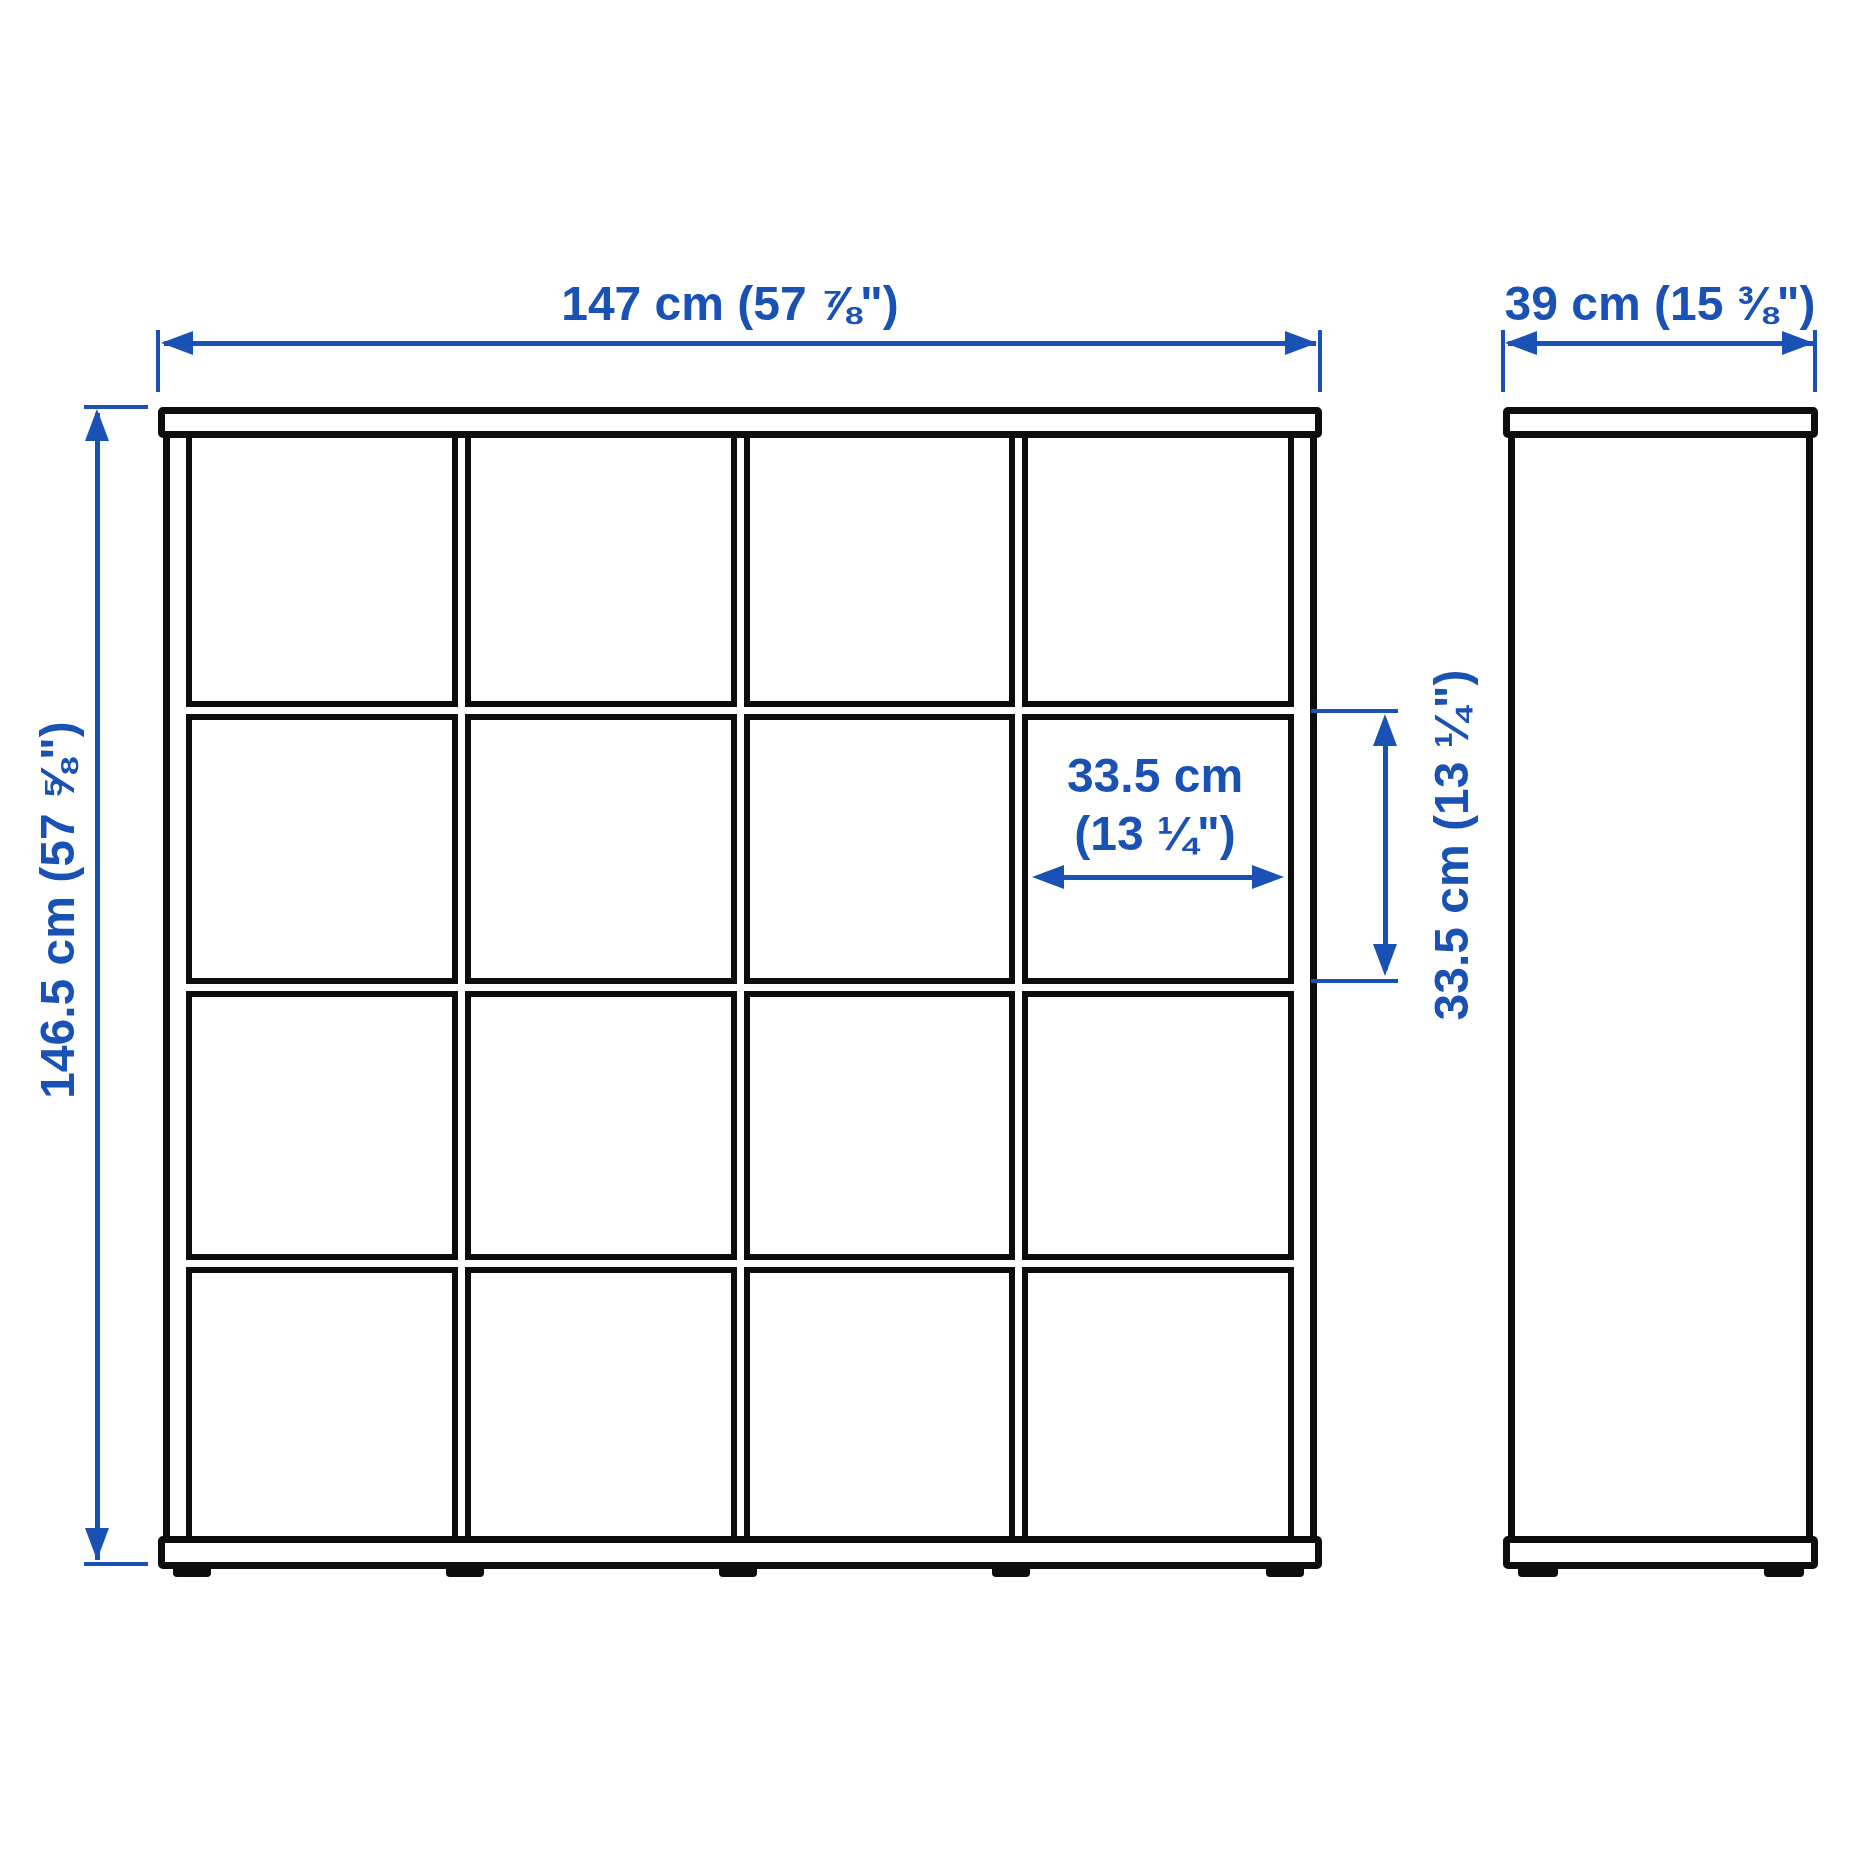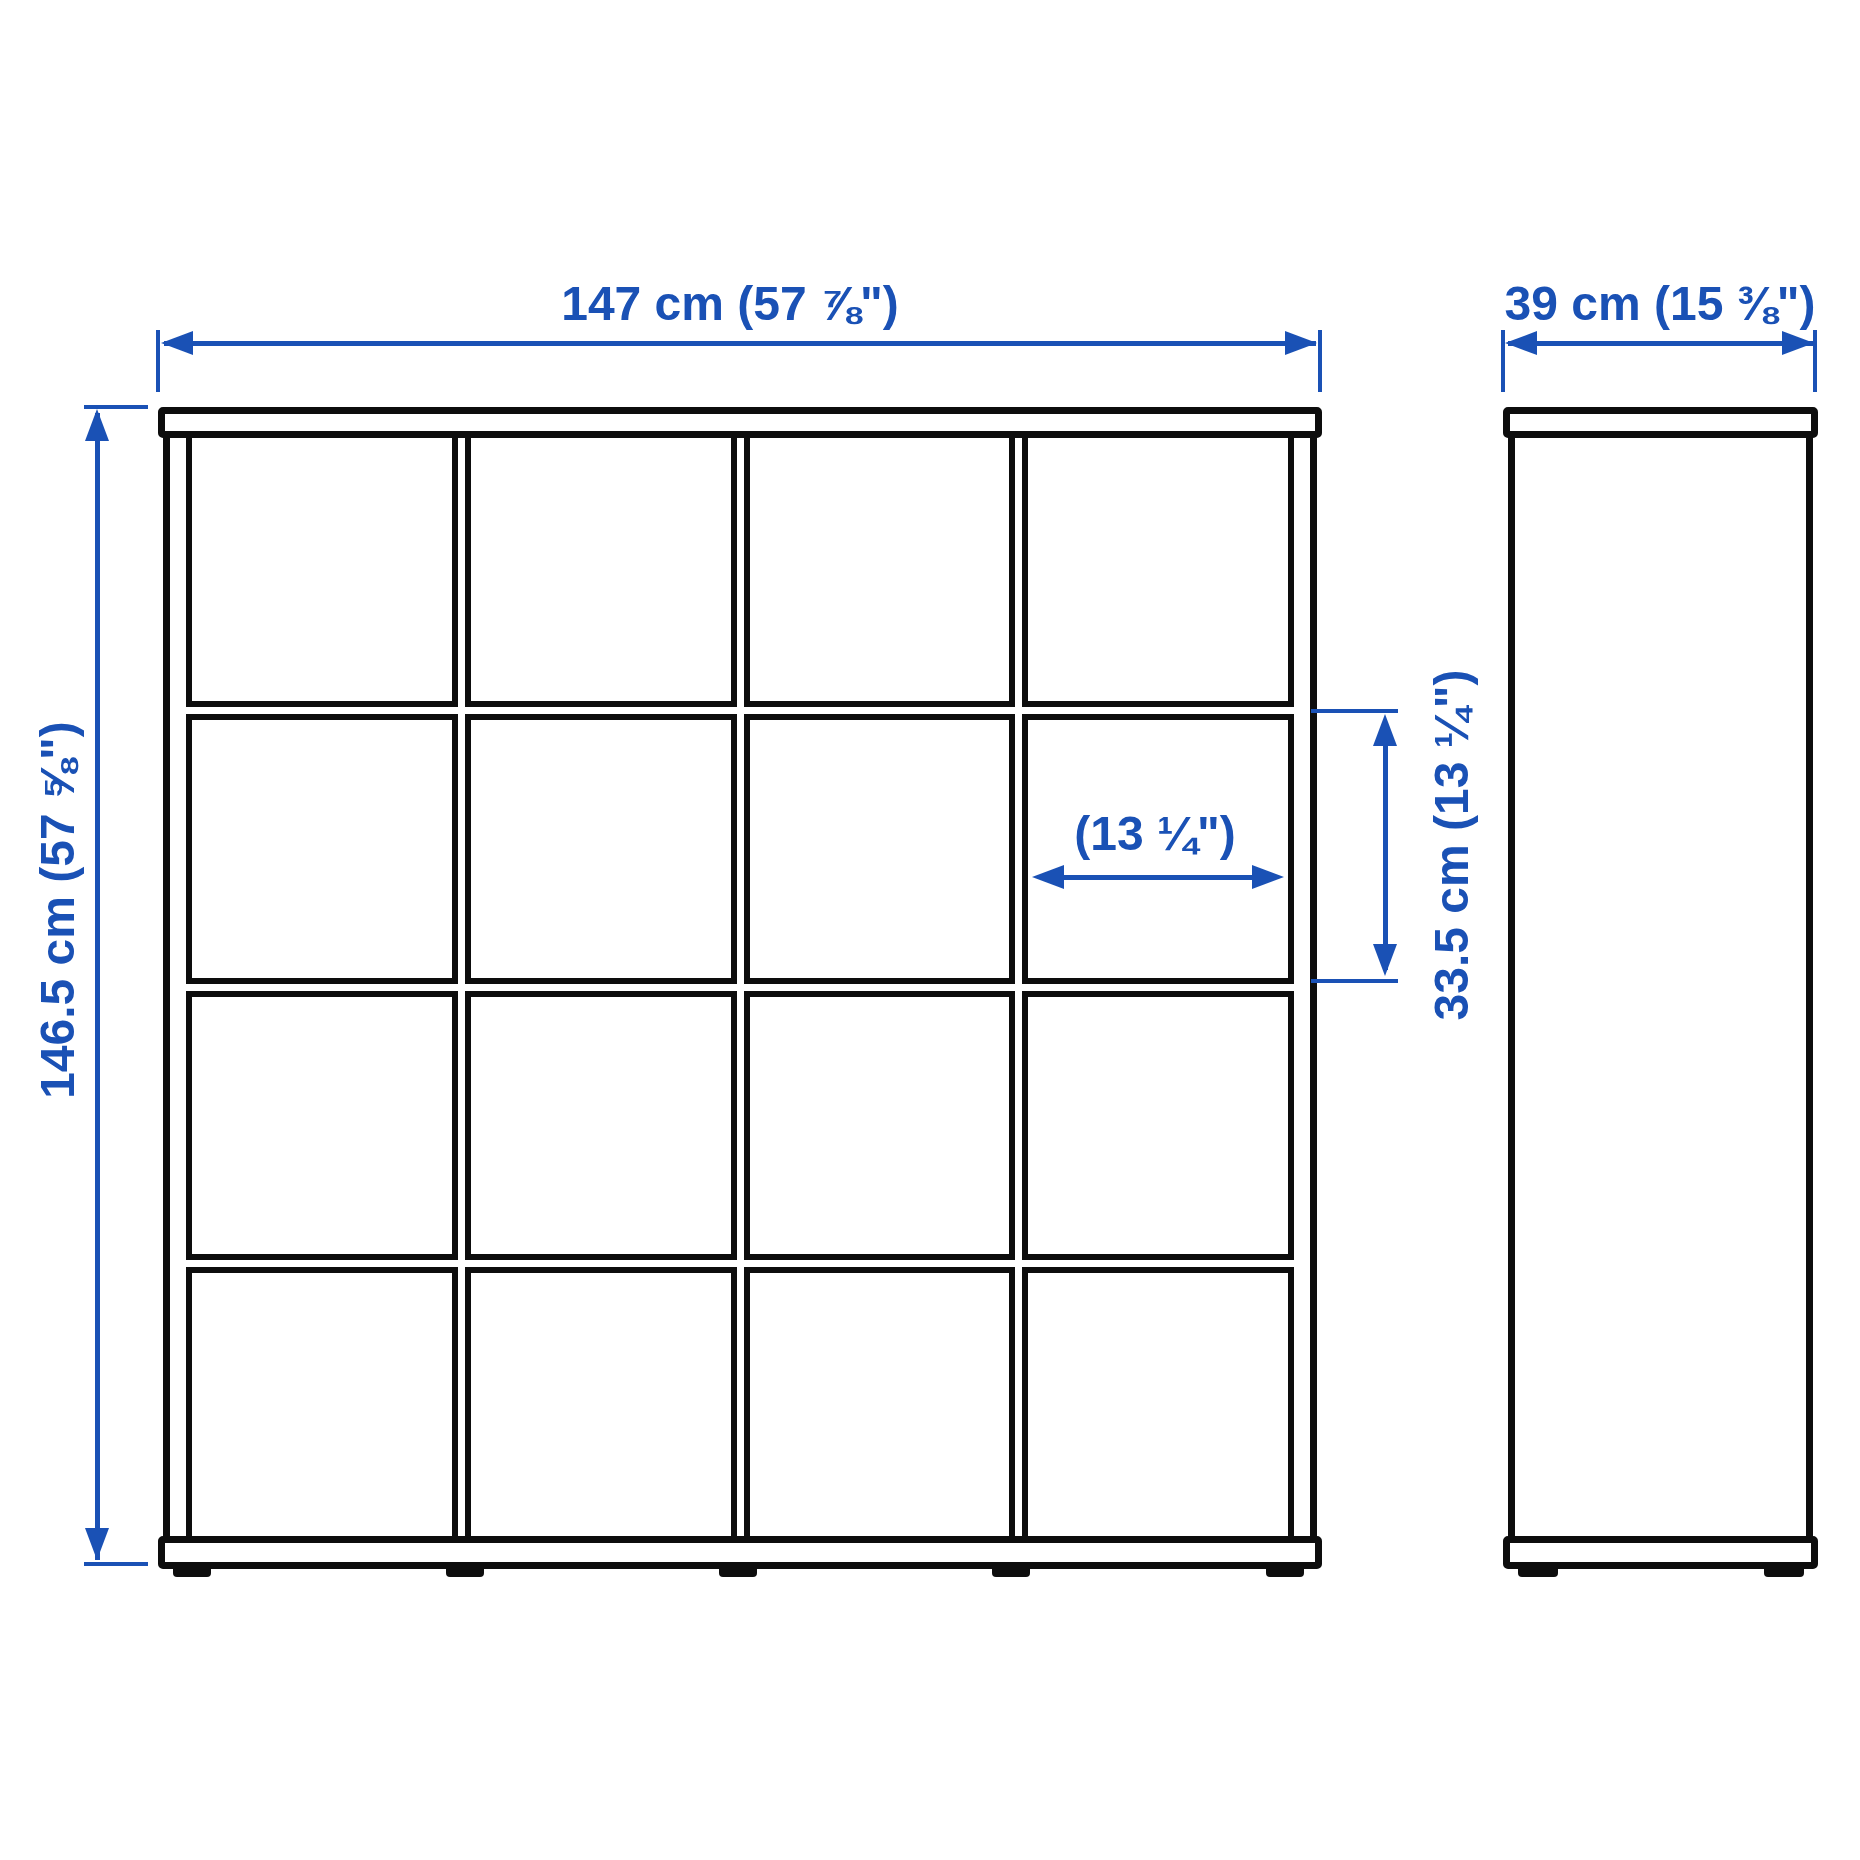--- a/index.html
+++ b/index.html
@@ -156,20 +156,21 @@
   <div class="ah right" id="d-ah-r"></div>
   <div class="dim-label" id="d-label">39 cm (15 ⅜")</div>
 
   <div class="dim htick" id="h-tick-t"></div>
   <div class="dim htick" id="h-tick-b"></div>
   <div class="dim vline" id="h-line"></div>
   <div class="ah up" id="h-ah-t"></div>
   <div class="ah down" id="h-ah-b"></div>
   <div class="dim-label rot" id="h-label">146.5 cm (57 ⅝")</div>
 
+  <div class="dim-label" id="cw-label1">33.5 cm</div>
   <div class="dim-label" id="cw-label2">(13 ¼")</div>
   <div class="dim hline" id="cw-line"></div>
   <div class="ah left" id="cw-ah-l"></div>
   <div class="ah right" id="cw-ah-r"></div>
 
   <div class="dim htick" id="ch-tick-t"></div>
   <div class="dim htick" id="ch-tick-b"></div>
   <div class="dim vline" id="ch-line"></div>
   <div class="ah up" id="ch-ah-t"></div>
   <div class="ah down" id="ch-ah-b"></div>

